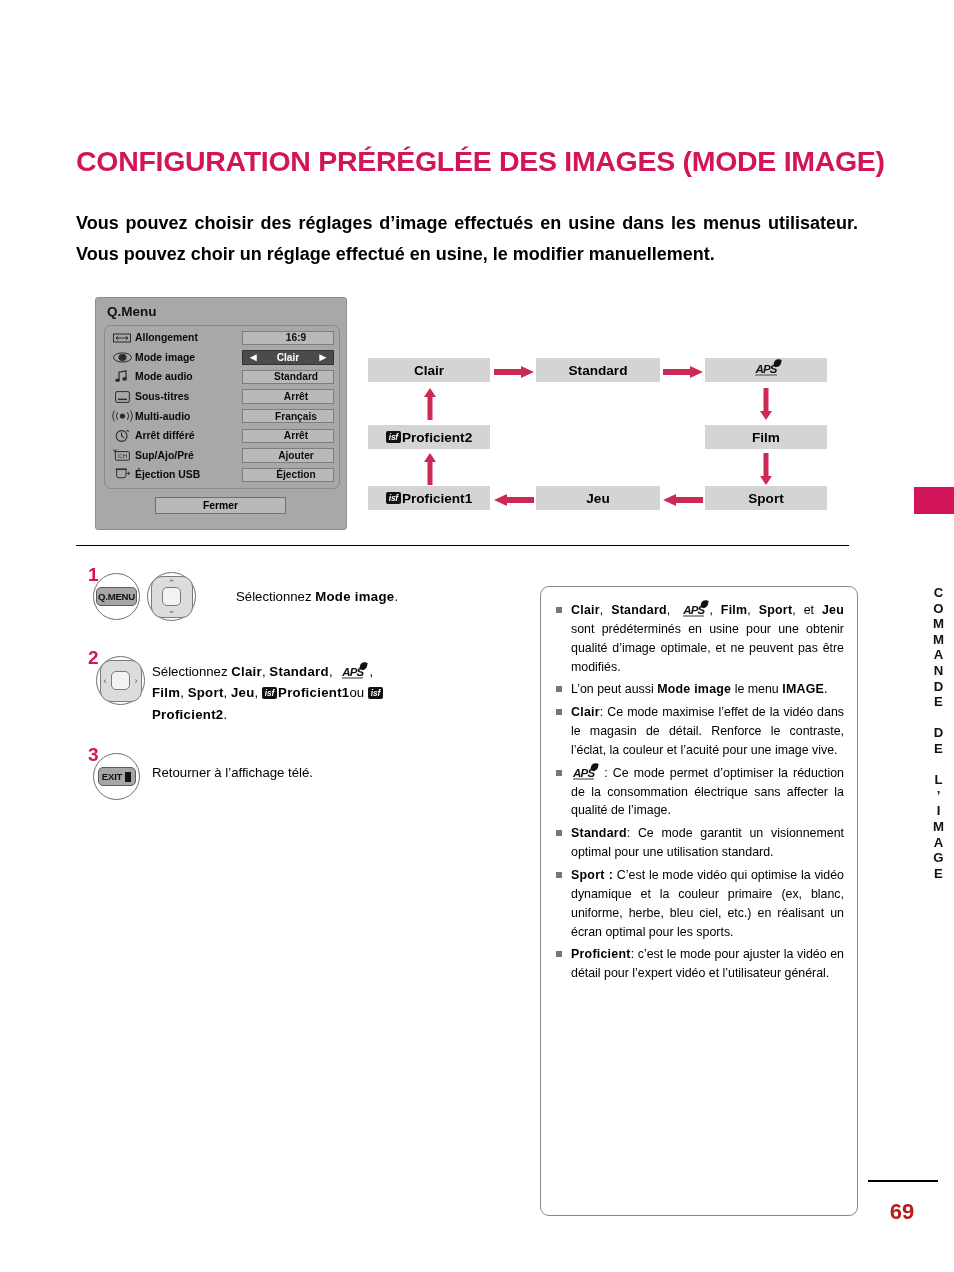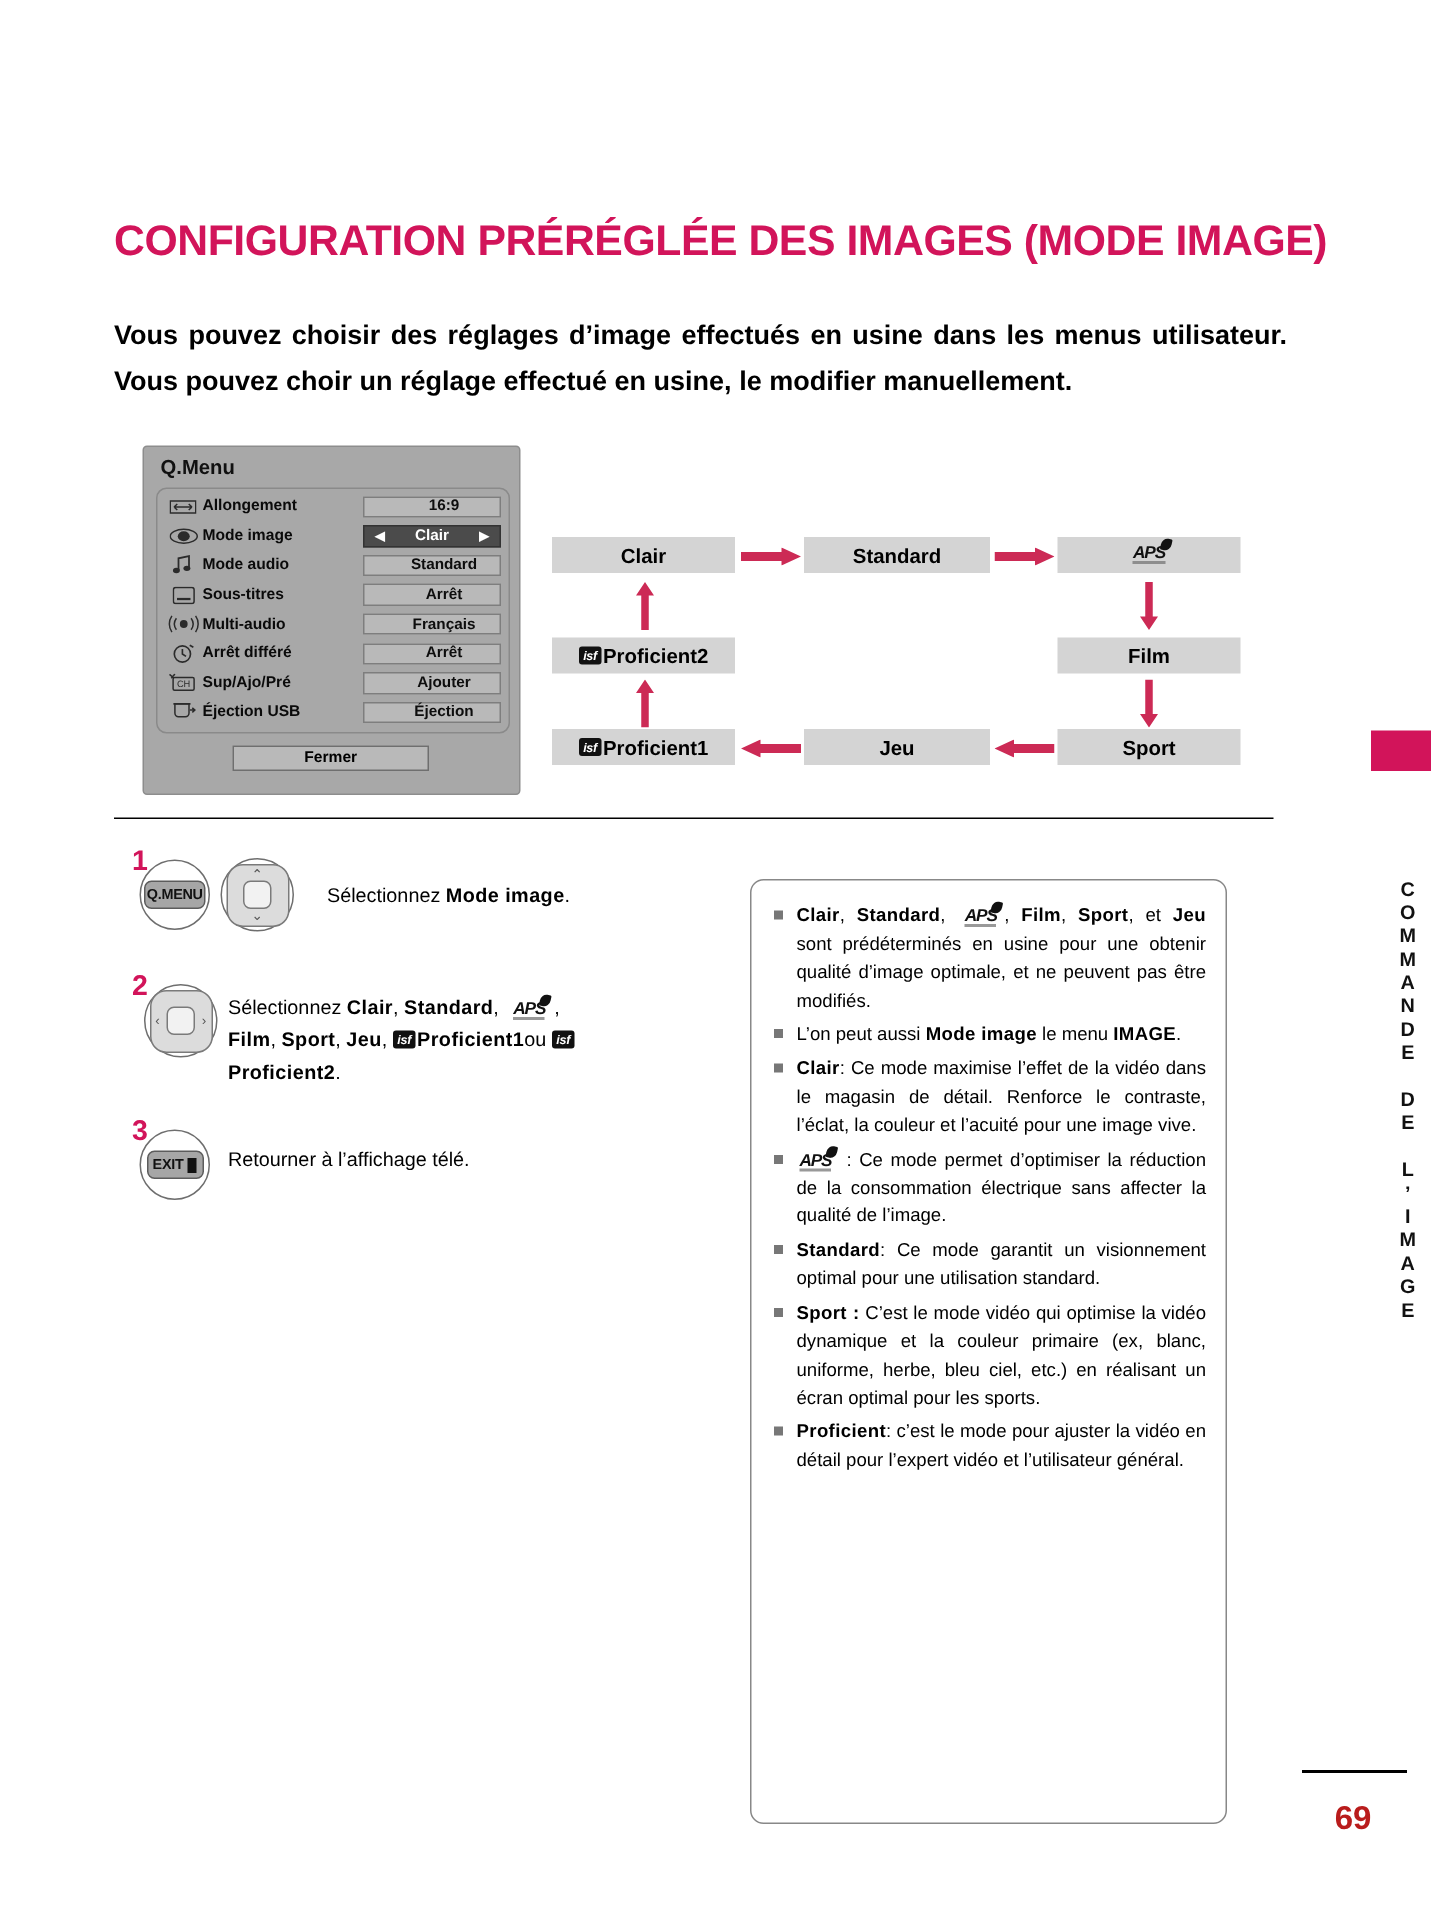--- a/index.html
+++ b/index.html
@@ -232,21 +232,21 @@
     position: absolute;
     font-size: 13.2px;
     line-height: 1.62;
     color: #000;
   }
   .step-text b { font-weight: bold; letter-spacing: .3px; }
 
   
   .notes {
     position: absolute;
-    left: 500px; top: 586px;
+    left: 540px; top: 586px;
     width: 318px; height: 630px;
     border: 1.2px solid #888;
     border-radius: 9px;
     padding: 14px 13px 10px 13px;
   }
   .note {
     position: relative;
     padding-left: 17px;
     margin-bottom: 4px;
     font-size: 12.4px;
@@ -480,21 +480,21 @@
   <div class="btn-circle" style="left:93px; top:573px; width:47px; height:47px;">
     <span class="key-pill" style="width:41px; height:19px;">Q.MENU</span>
   </div>
   <div class="btn-circle" style="left:147px; top:572px; width:49px; height:49px;">
     <div class="dpad">
       <span class="chev up">⌃</span>
       <span class="chev down">⌄</span>
       <span class="center"></span>
     </div>
   </div>
-  <div class="step-text" style="left:218px; top:586px; width:300px;">
+  <div class="step-text" style="left:236px; top:586px; width:300px;">
     <span>Sélectionnez </span><b>Mode image</b><span>.</span>
   </div>
 </div>
 
 <div class="step">
   <div class="step-num" style="left:88px; top:648px;">2</div>
   <div class="btn-circle" style="left:96px; top:656px; width:49px; height:49px;">
     <div class="dpad">
       <span class="chev left">‹</span>
       <span class="chev right">›</span>

